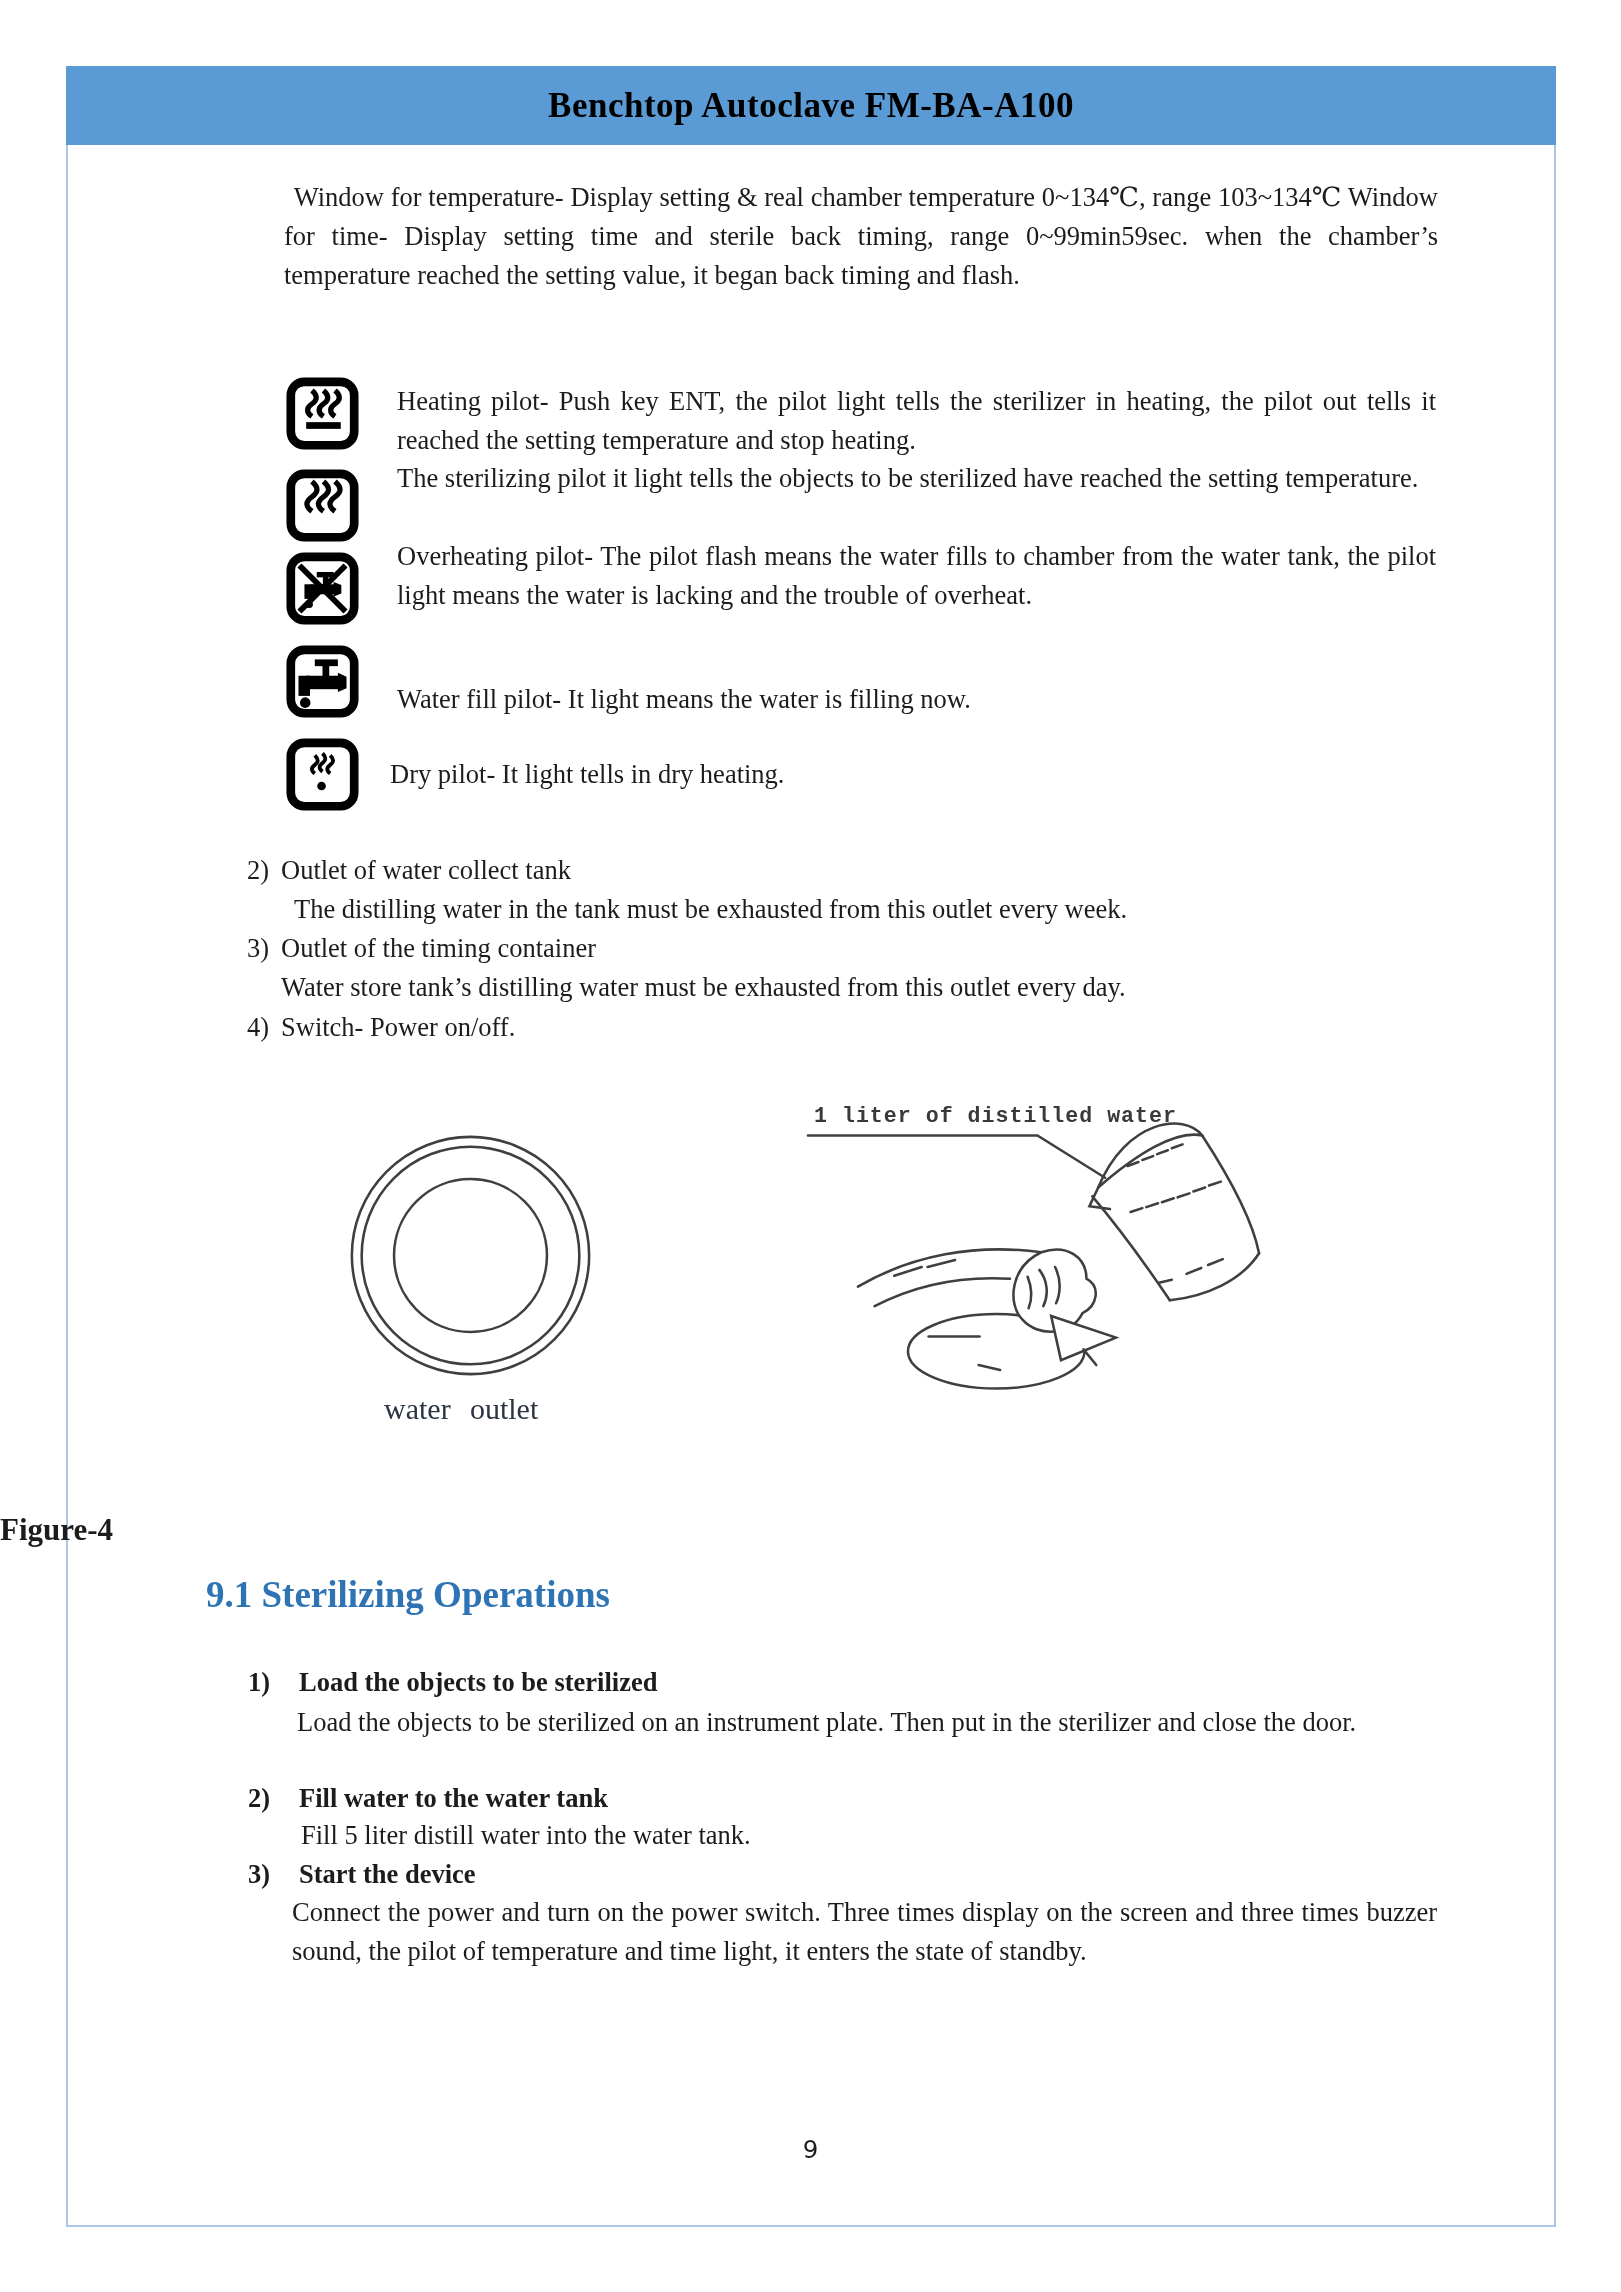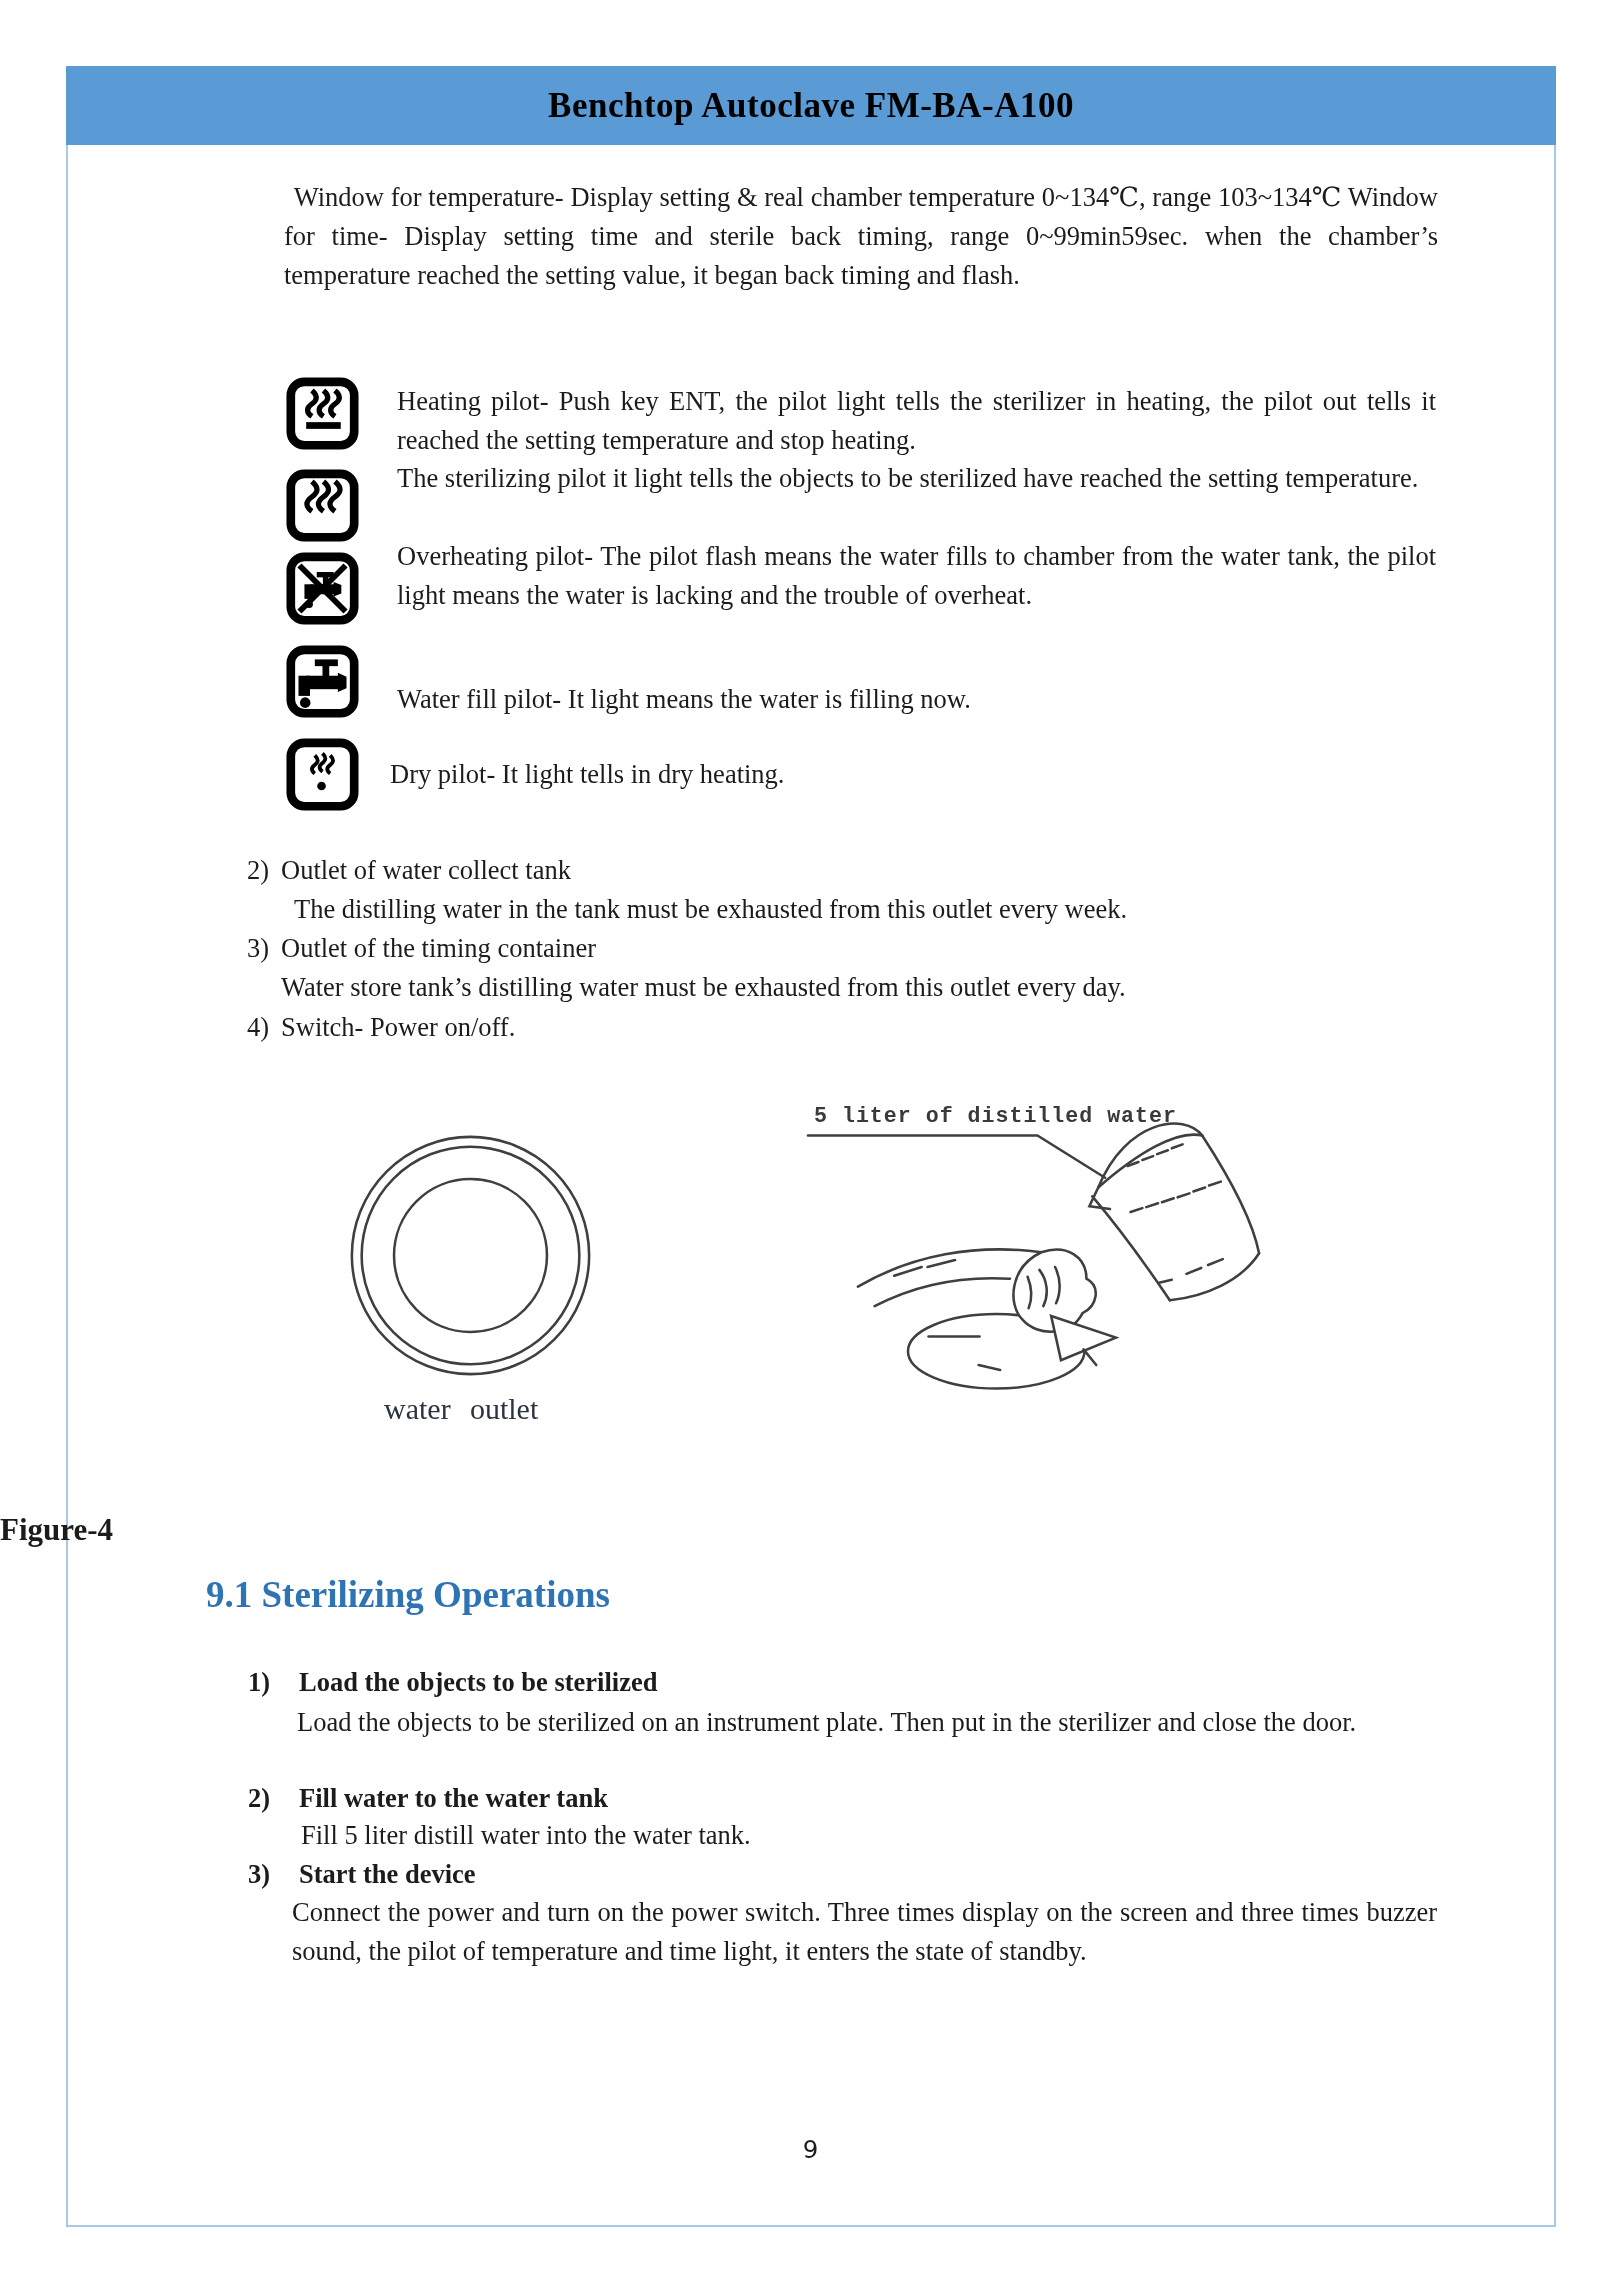--- a/index.html
+++ b/index.html
@@ -113,21 +113,21 @@
 
   <div class="abs" style="left:345px;top:1130px;">
     <svg viewBox="0 0 256 256" width="251" height="251">
       <circle cx="128" cy="128" r="121" fill="none" stroke="#3f3f3f" stroke-width="2.6"></circle>
       <circle cx="128" cy="128" r="111" fill="none" stroke="#3f3f3f" stroke-width="2.6"></circle>
       <circle cx="128" cy="128" r="78" fill="none" stroke="#3f3f3f" stroke-width="2.6"></circle>
     </svg>
   </div>
   <div class="abs figure-label" style="left:384px;top:1392px;">water outlet</div>
 
-  <div class="abs mono-label" style="left:814px;top:1104px;">5 liter of distilled water</div>
+  <div class="abs mono-label" style="left:814px;top:1104px;">1 liter of distilled water</div>
   <div class="abs" style="left:804px;top:1059px;">
     <svg viewBox="0 0 520 420" width="510" height="412" fill="none" stroke="#3f3f3f" stroke-width="2.6" stroke-linecap="round">
 
       <path d="M4,78 L238,78 L307,121"></path>
 
       <path d="M300,131 L291,150 L312,153"></path>
       <path d="M300,131 C328,62 388,54 406,78"></path>
       <path d="M300,131 C340,96 380,72 406,78"></path>
       <path d="M406,78 C436,124 458,168 464,198"></path>
       <path d="M464,198 C446,226 410,242 373,246"></path>

